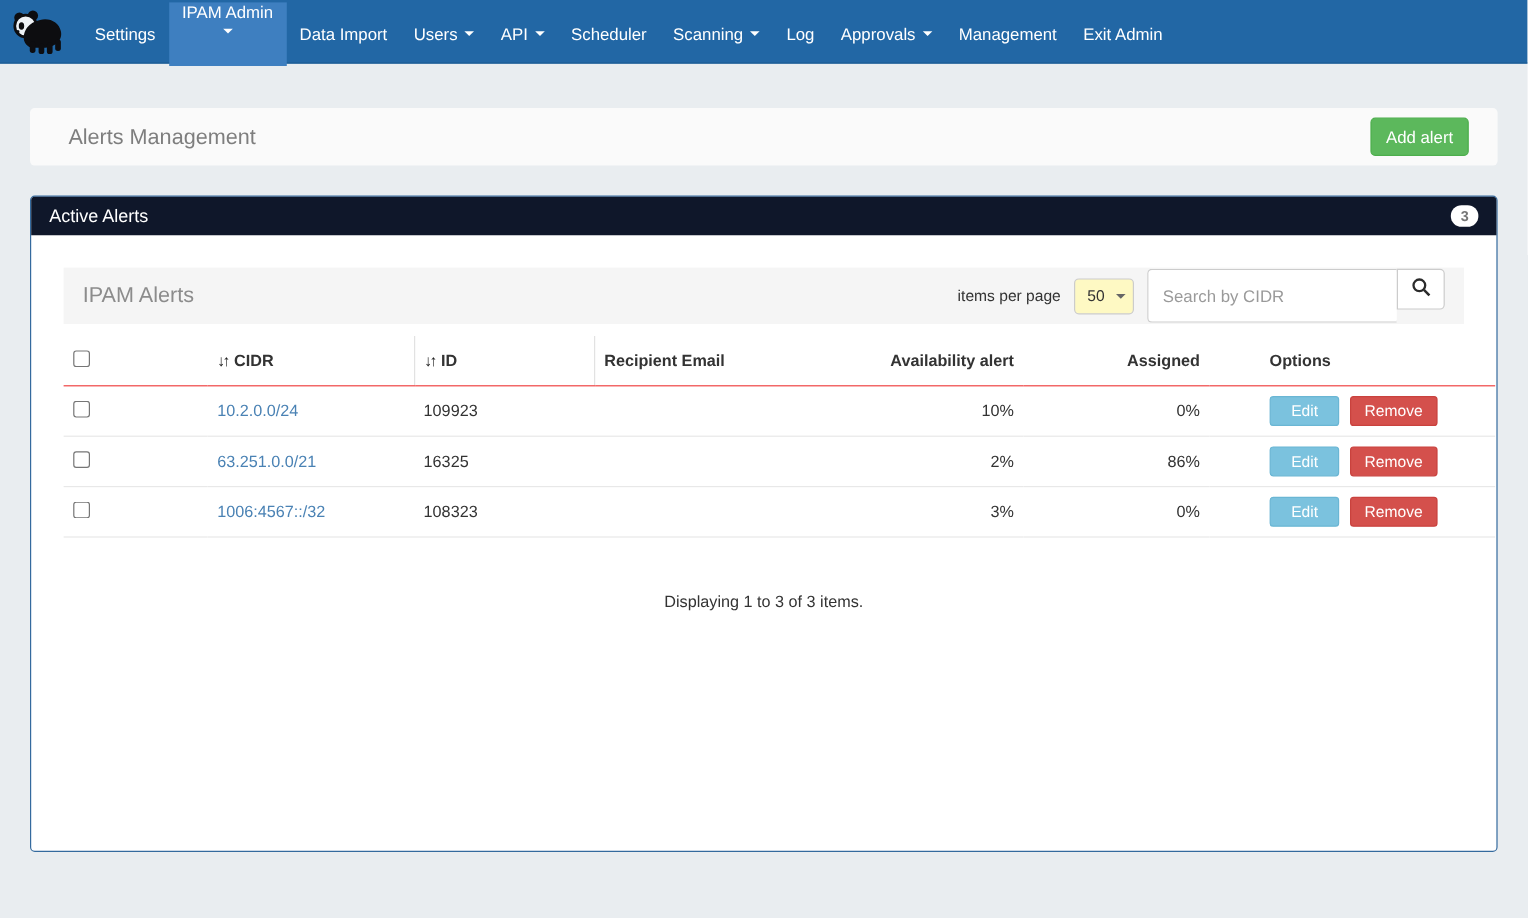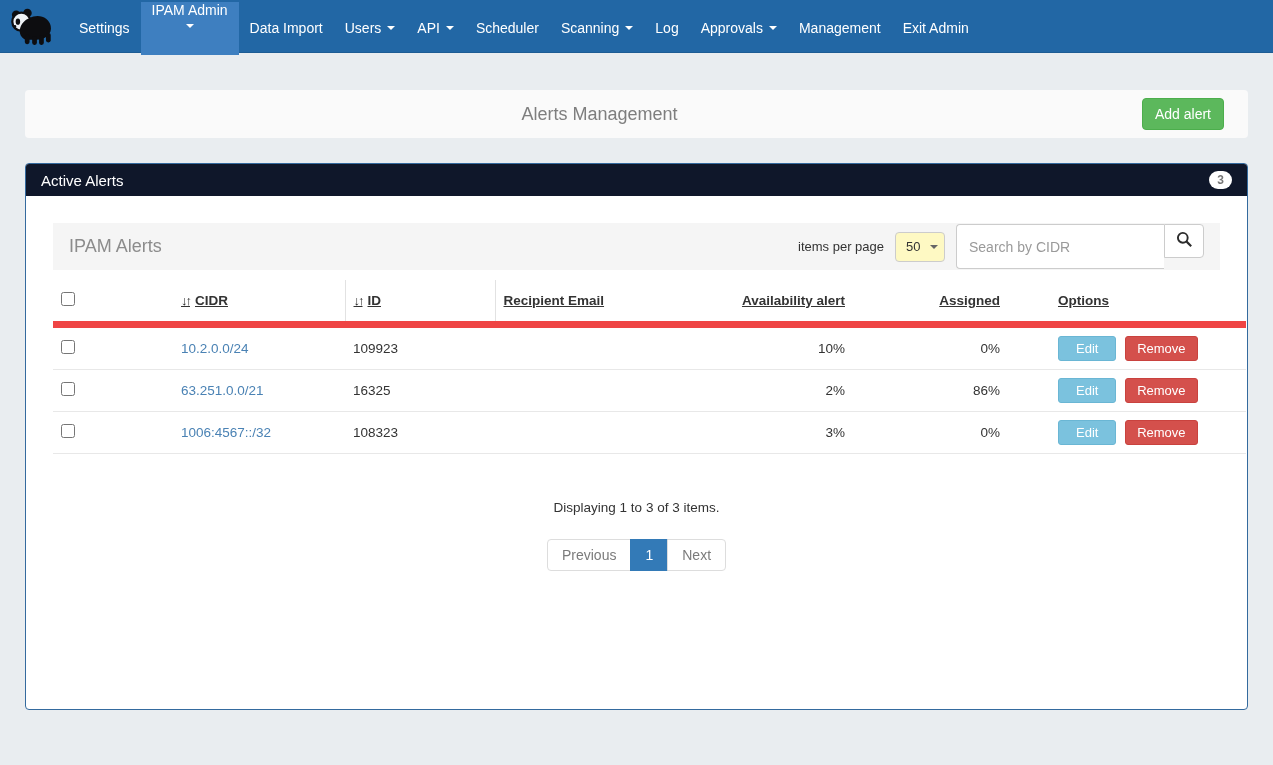--- a/index.html
+++ b/index.html
@@ -43,21 +43,21 @@
     display: flex; align-items: center; justify-content: center; cursor: pointer;
   }
   .user-menu { display: flex; align-items: center; gap: 6px; margin-left: 15px; cursor: pointer; padding: 0 4px; }
 
   
   .container { margin: 0 25px; }
   .page-header {
     margin-top: 37px; background: #fafafa; border-radius: 4px; height: 48px;
     display: flex; align-items: center; padding: 0 24px 0 32px;
   }
-  .page-title { font-size: 18px; color: #7e7e7e; font-weight: normal; margin: 0; flex: 1; text-align: center; }
+  .page-title { font-size: 18px; color: #7e7e7e; font-weight: normal; margin: 0; flex: 1; }
   .btn-add {
     background: #5cb85c; border: 1px solid #4cae4c; color: #fff;
     font-size: 14px; padding: 7px 12px; border-radius: 4px; cursor: pointer;
     font-family: "Liberation Sans", sans-serif;
   }
 
   
   .panel { margin-top: 25px; border: 1px solid #346a9e; border-radius: 4px; background: #fff; }
   .panel-heading {
     background: #0f172a; color: #fff; font-size: 15px; padding: 7px 15px;
@@ -91,21 +91,21 @@
   .cidr-search button {
     width: 40px; height: 34px; background: #fff; border: 1px solid #ccc;
     border-radius: 0 4px 4px 0; cursor: pointer;
     display: flex; align-items: center; justify-content: center;
   }
 
   
   table { width: 100%; border-collapse: collapse; table-layout: fixed; margin-top: 10px; }
   th {
     text-align: left; font-size: 13.5px; color: #333; padding: 12px 8px;
-    border-bottom: 7px solid #ef4444; font-weight: bold; text-decoration: underline;
+    border-bottom: 1px solid #ef4444; font-weight: bold;
   }
   th.sep { border-left: 1px solid #e2e2e2; }
   td { font-size: 13.5px; color: #333; padding: 8px; border-bottom: 1px solid #e8e8e8; }
   th.num, td.num { text-align: right; }
   th.options, td.options { padding-left: 50px; }
   th.sortable { cursor: pointer; }
   .sort-icon { color: #222; letter-spacing: -2px; margin-right: 5px; font-size: 13px; }
   a.cidr { color: #4a82b4; text-decoration: none; cursor: pointer; }
   input[type="checkbox"] { width: 14px; height: 14px; margin: 0; cursor: pointer; }
   .btn-edit {
@@ -293,22 +293,17 @@
             <td class="options">
               <button class="btn-edit">Edit</button>
               <button class="btn-remove">Remove</button>
             </td>
           </tr>
         </tbody>
       </table>
 
       <div class="table-footer">
         <div class="summary">Displaying 1 to 3 of 3 items.</div>
-        <div class="pagination">
-          <button class="page-btn first">Previous</button>
-          <button class="page-btn active">1</button>
-          <button class="page-btn last">Next</button>
-        </div>
       </div>
 
     </div>
   </div>
 </div>
 
 </body></html>

